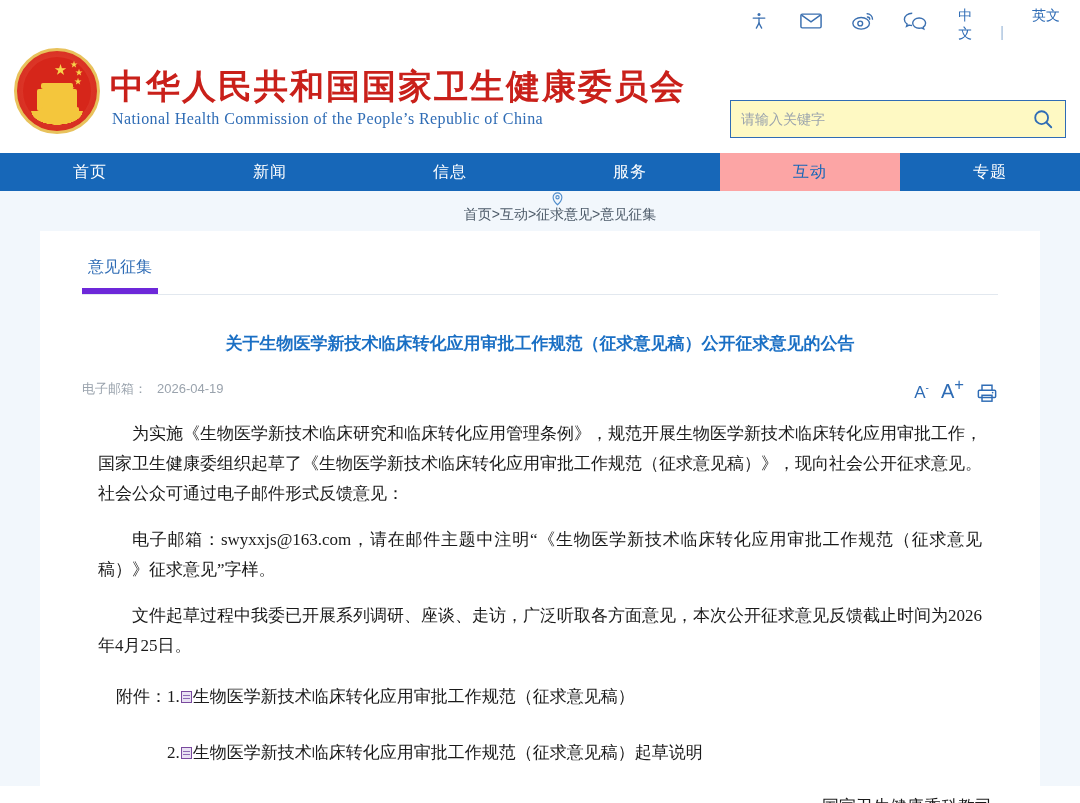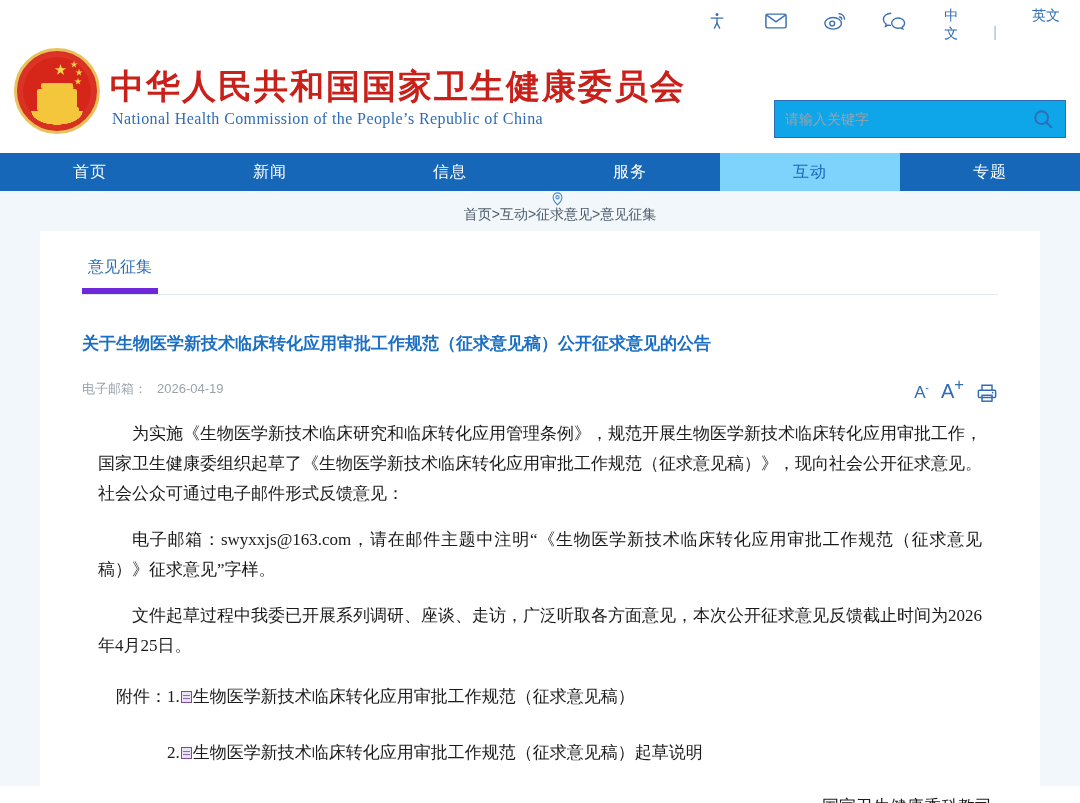--- a/index.html
+++ b/index.html
@@ -16,21 +16,21 @@
     position: relative;
     height: 48px;
     background: #ffffff;
   }
   .top-icons {
     position: absolute;
     right: 14px;
     top: 6px;
     display: flex;
     align-items: flex-start;
-    gap: 29px;
+    gap: 22px;
   }
   .top-icon {
     width: 30px; height: 30px;
     display: flex; align-items: center; justify-content: center;
     color: #3a6fb0;
   }
   .top-icon svg { display: block; }
   .top-lang {
     color: #2f6cb5;
     font-size: 14px;
@@ -120,23 +120,23 @@
     font-family: "Liberation Serif", serif;
     font-size: 16px;
     letter-spacing: 0.4px;
     color: #2f6cb5;
     white-space: nowrap;
   }
 
   .searchbox {
     position: absolute;
     right: 14px; top: 52px;
-    width: 292px; height: 38px;
+    width: 336px; height: 38px;
     border: 1px solid #2f6cb5;
-    background: #0ea5e9;
+    background: #fef9c3;
     display: flex;
   }
   .searchbox input {
     flex: 1;
     border: none; outline: none;
     height: 100%;
     padding: 0 10px;
     font-size: 14px;
     color: #333;
     background: transparent;
@@ -159,21 +159,21 @@
   }
   .nav-item {
     flex: 1;
     display: flex; align-items: center; justify-content: center;
     font-size: 16px;
     letter-spacing: 1px;
     cursor: pointer;
     font-family: "Liberation Sans", sans-serif;
   }
   .nav-item.active {
-    background: #7dd3fc;
+    background: #fca5a5;
     color: #1767b8;
   }
 
   
   .crumb-wrap {
     background: #f2f7fc;
     height: 40px;
     display: flex;
     align-items: center;
     padding-left: 40px;
@@ -203,20 +203,21 @@
     display: flex;
   }
   .tab {
     font-size: 16px;
     color: #2f6cb5;
     padding: 4px 6px 10px 6px;
     border-bottom: 6px solid #6d28d9;
     cursor: pointer;
   }
   .doc-title {
+    text-align: center;
     color: #1a6fc4;
     font-size: 17px;
     font-weight: bold;
     margin: 36px 0 0 0;
     line-height: 26px;
     font-family: "Liberation Sans", sans-serif;
   }
   .meta-row {
     margin-top: 18px;
     display: flex;

